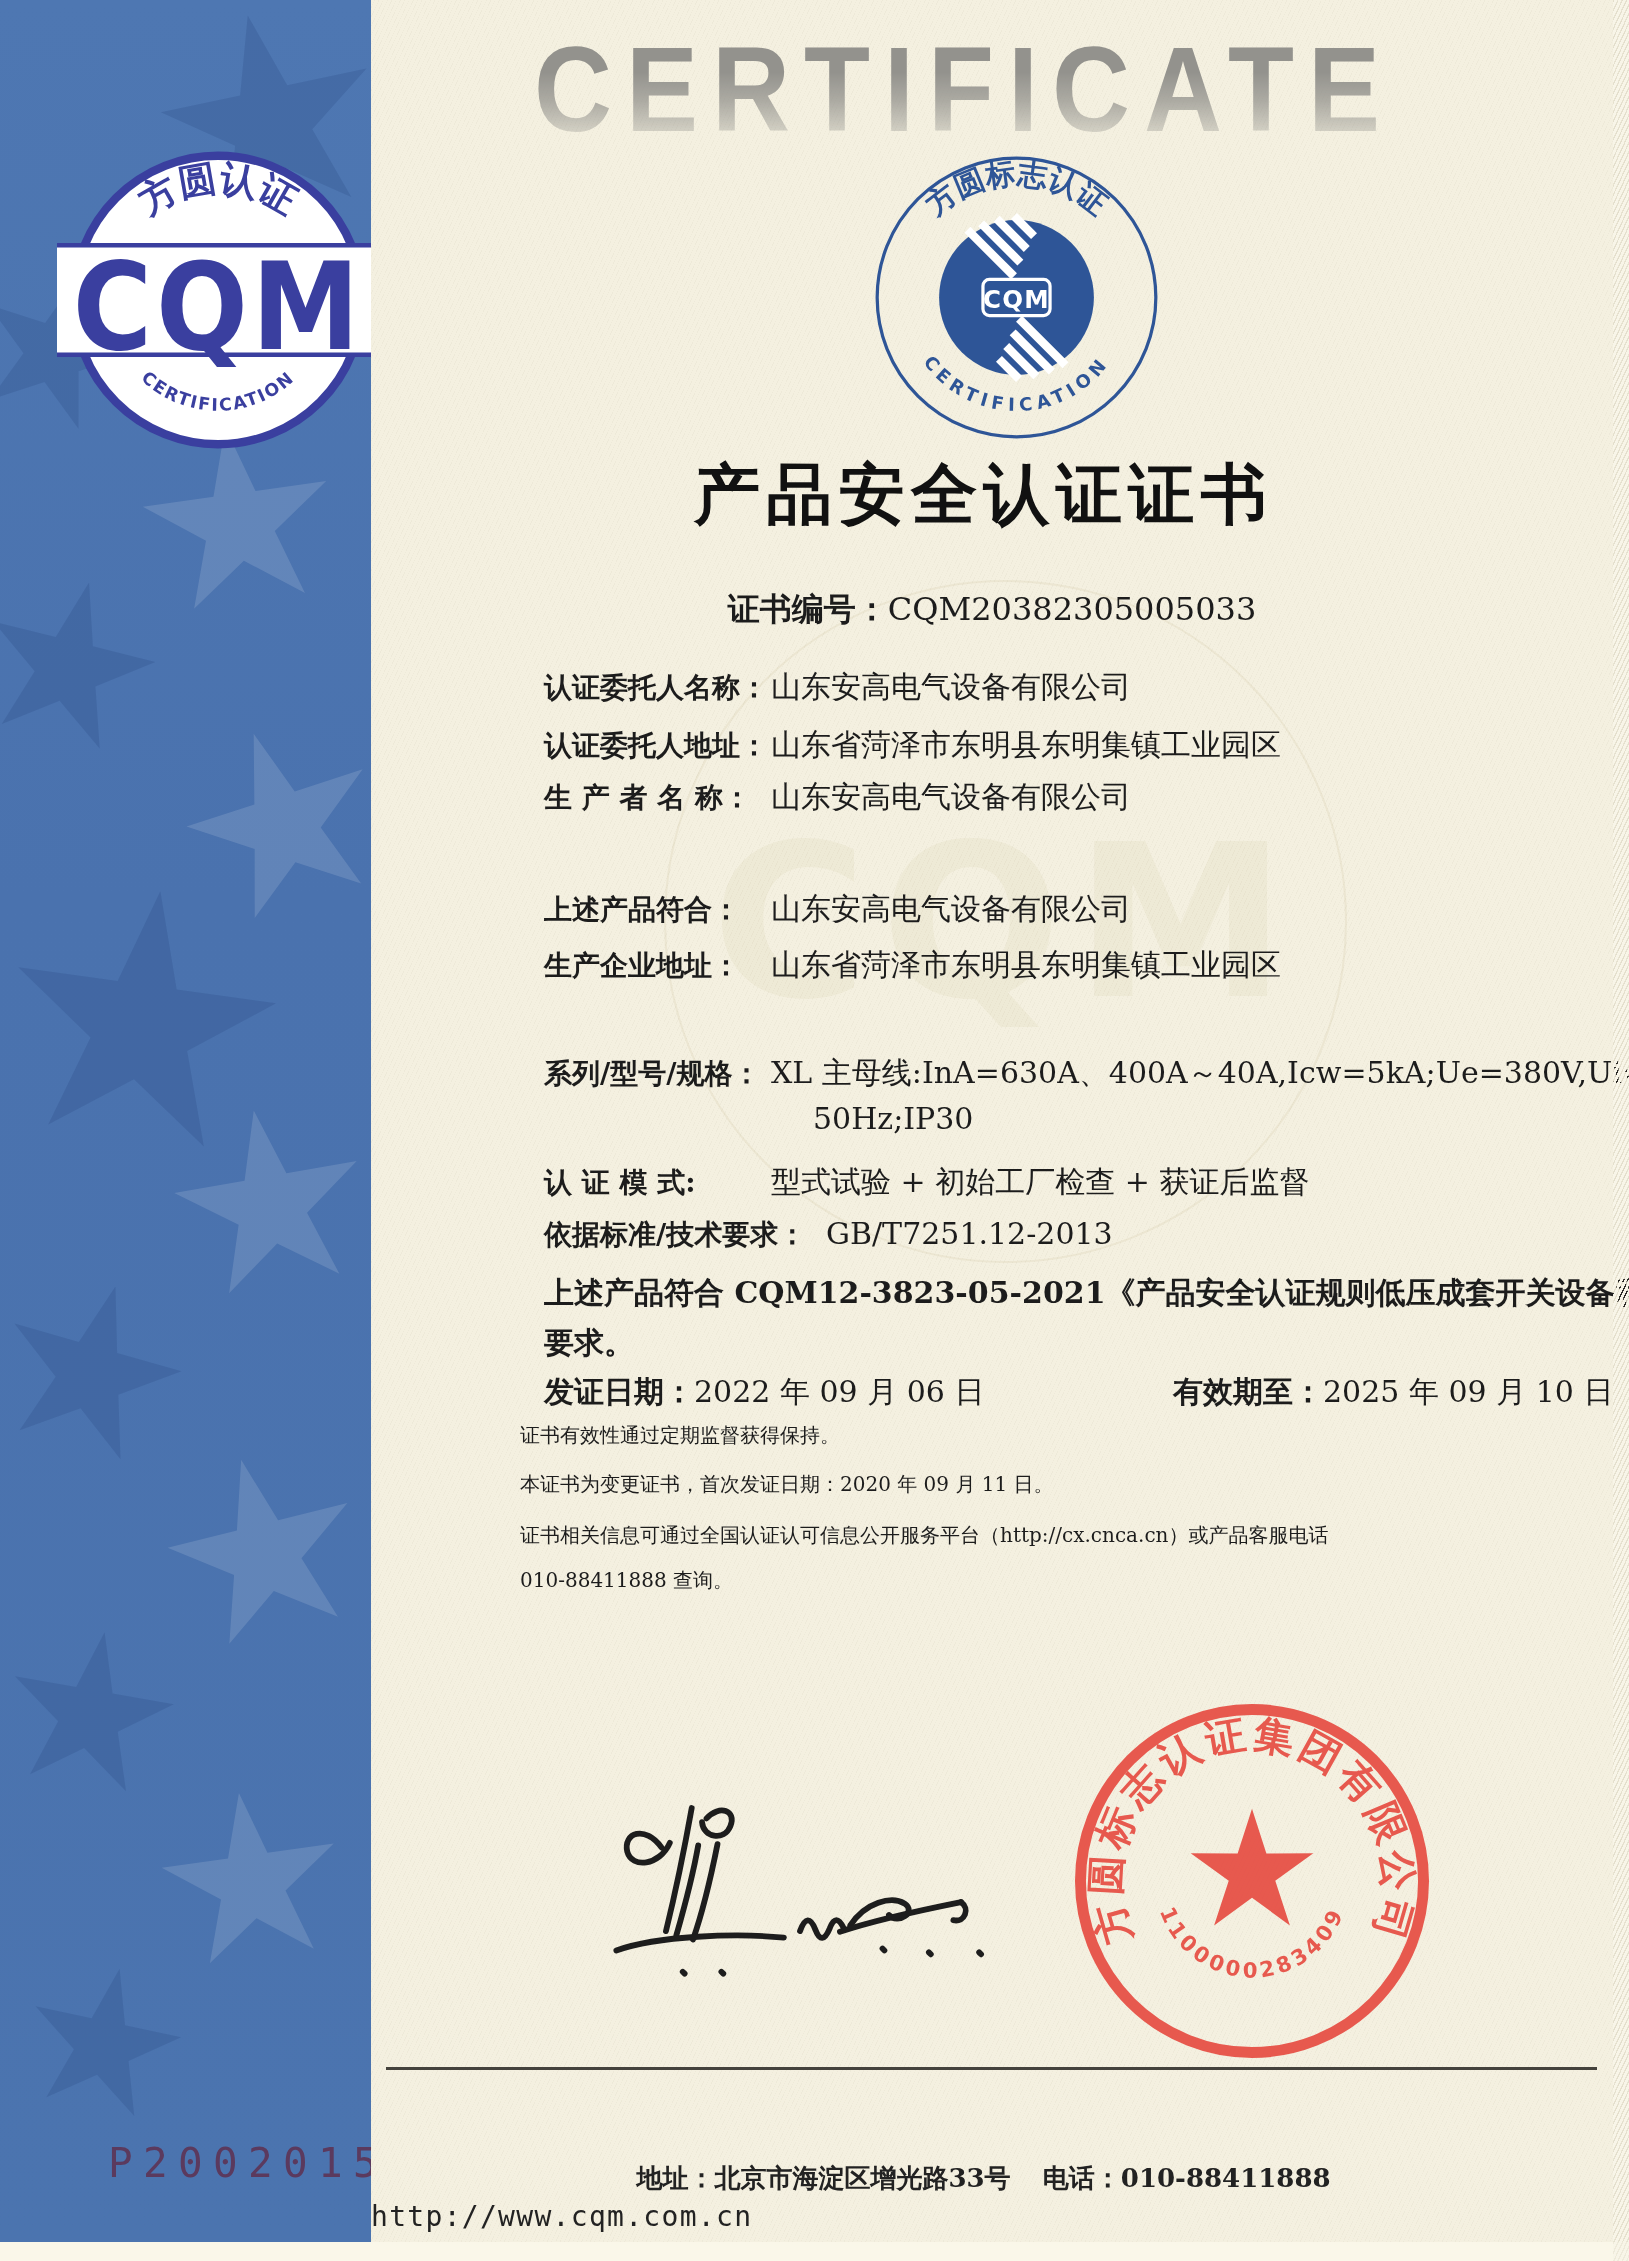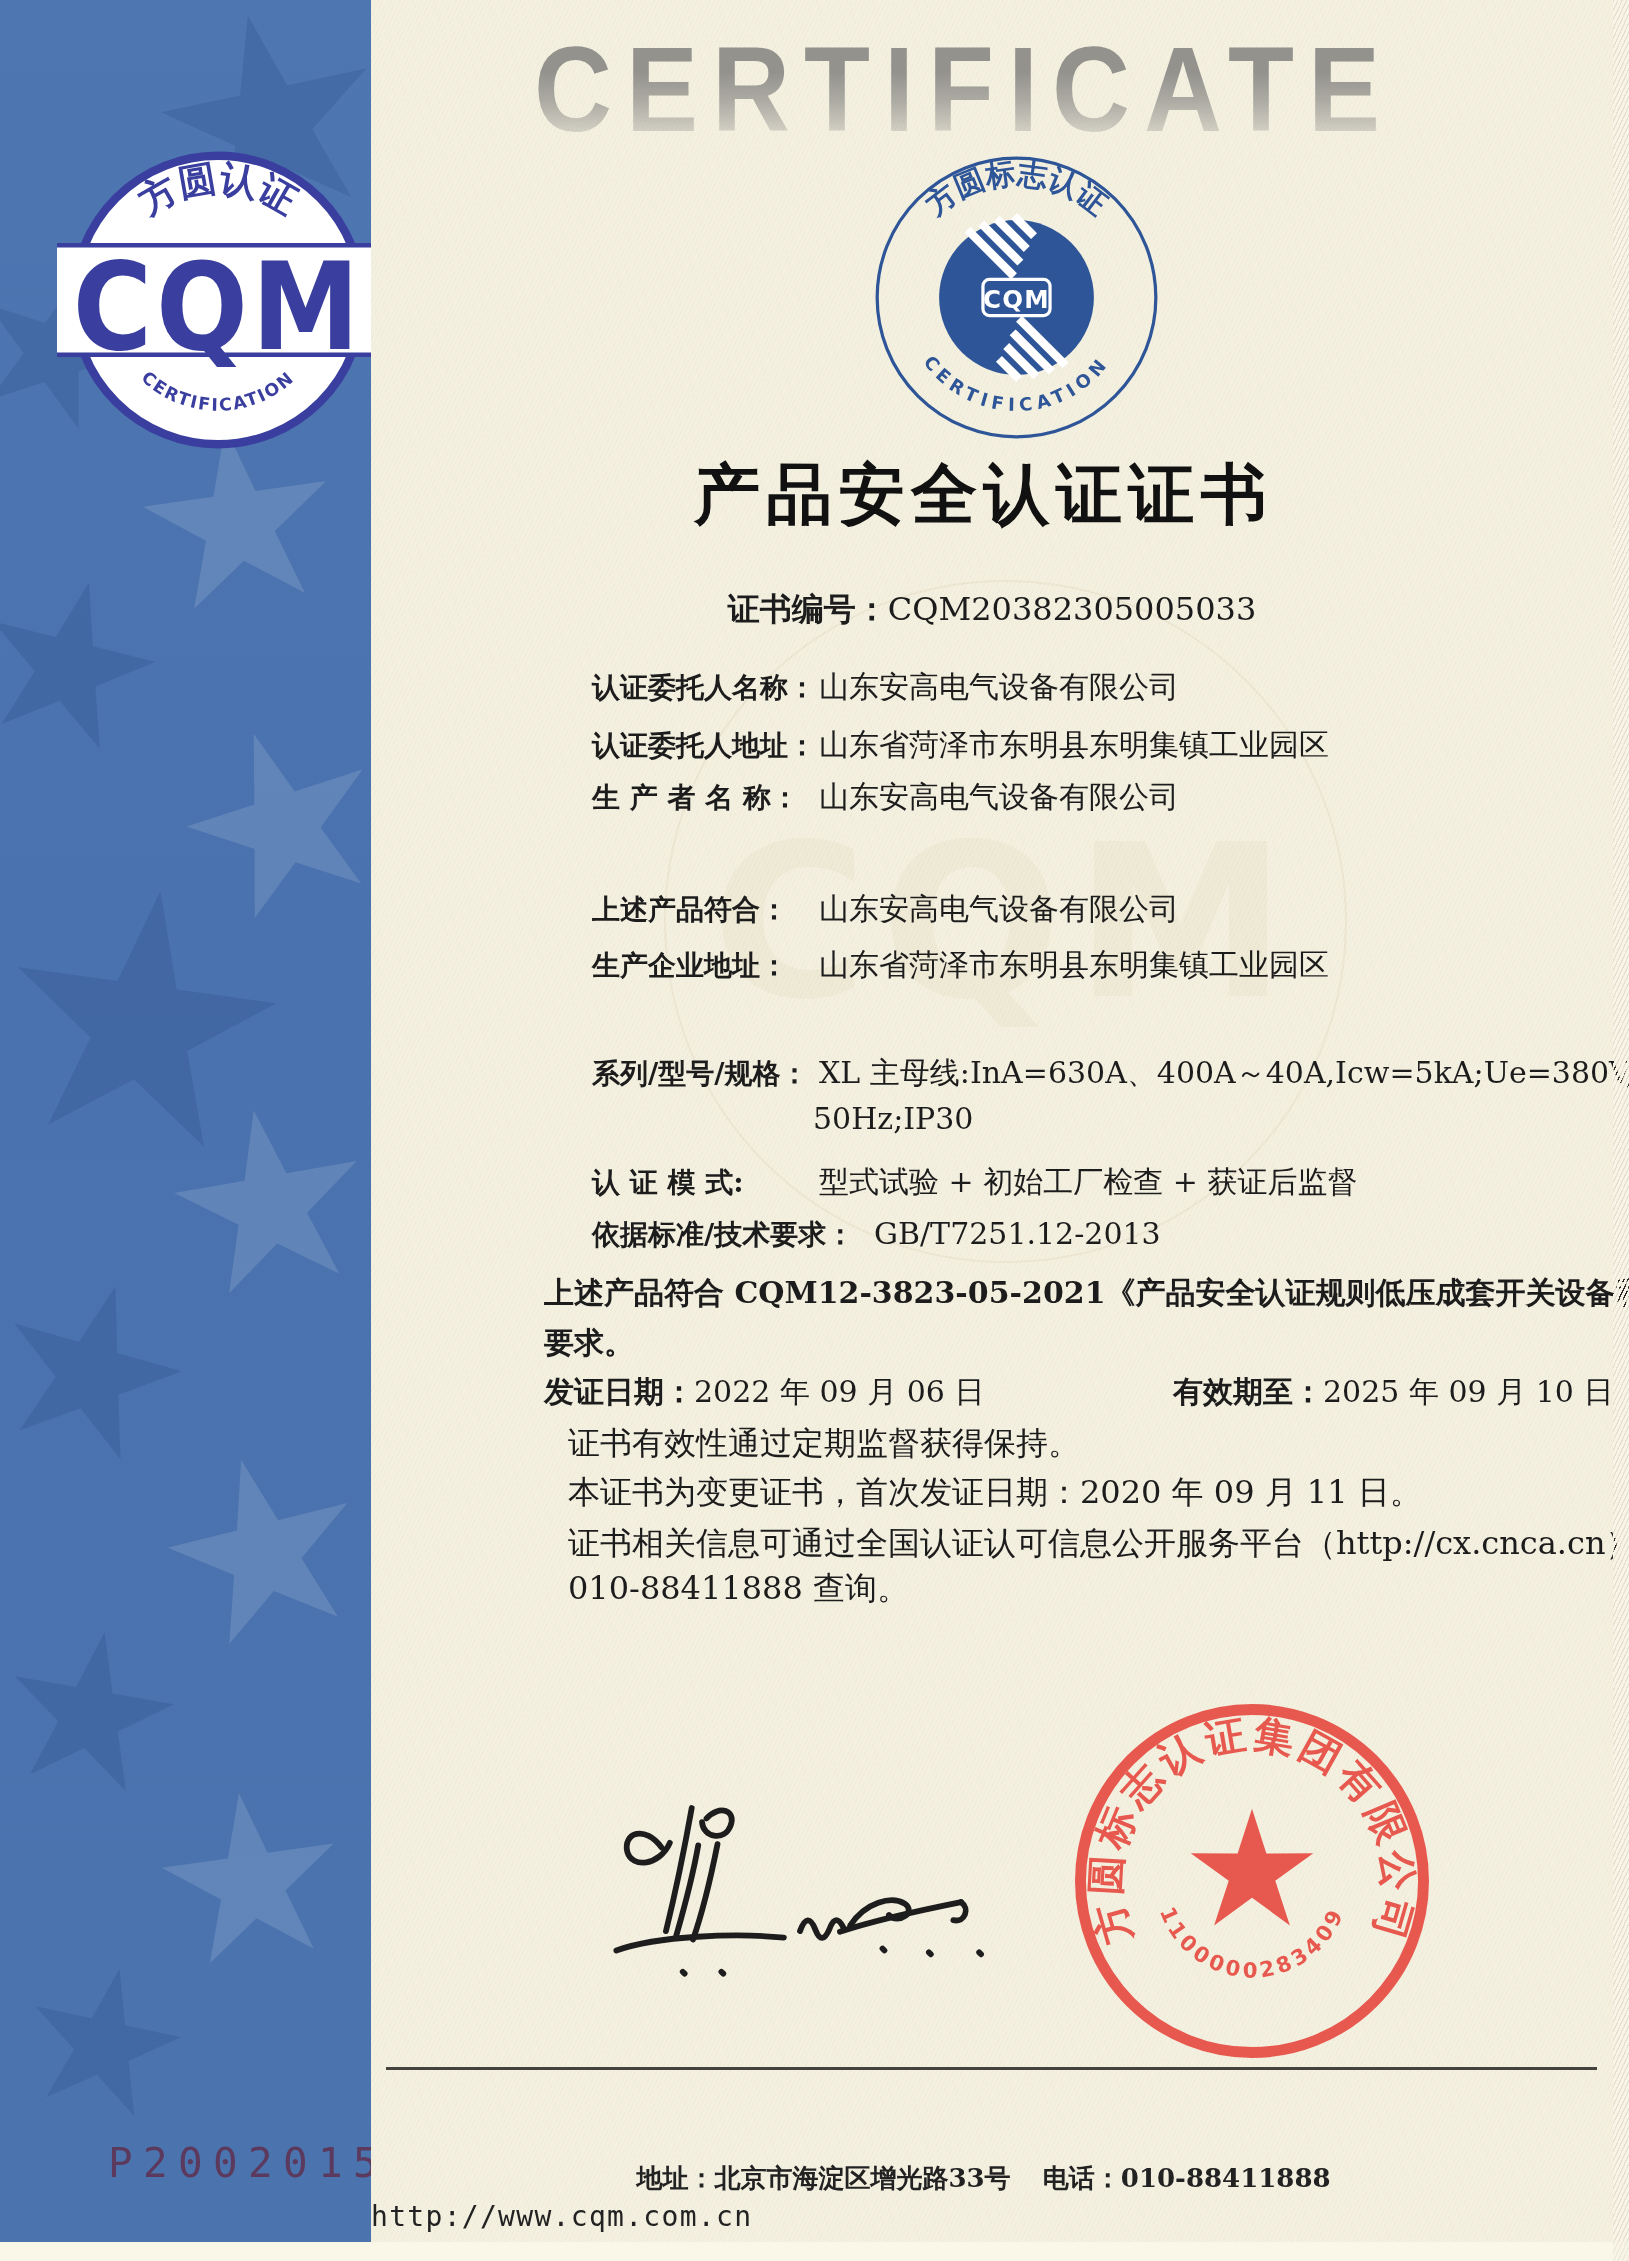--- a/index.html
+++ b/index.html
@@ -58,27 +58,27 @@
     font-size:66px; font-weight:bold; letter-spacing:6.4px; color:#111;
   }
   .certno {
     position:absolute; left:371px; top:588px; width:1225px; text-align:center;
     font-size:32px;
   }
   .certno .lab { font-weight:bold;margin-left:17px; }
 
   
   .row { position:absolute; left:544px; white-space:nowrap; font-size:30px; }
-  .lbl { display:inline-block; width:227px; font-weight:bold; font-size:28px;margin-left:48px; }
+  .lbl { display:inline-block; width:227px; font-weight:bold; font-size:28px; }
   .lbl.wide { width:282px; }
   .val { font-size:30px; }
   .bold { font-weight:bold; }
   .cont { position:absolute; left:813px; font-size:30px; }
   .right-col { position:absolute; left:1173px; font-size:30px; white-space:nowrap; }
-  .plain { position:absolute; left:568px; font-size:32px; white-space:nowrap;text-align:center; }
+  .plain { position:absolute; left:520px; font-size:20px; white-space:nowrap;text-align:center; }
 
   
   .divider { position:absolute; left:386px; top:2067px; width:1211px; height:2.6px; background:#44423c; }
   .footer-org {
     position:absolute; left:371px; top:2084px; width:1225px; text-align:center;
     font-family:"DejaVu Sans", sans-serif;
     font-size:59px; font-weight:bold; letter-spacing:17px; color:#111;
   }
   .footer-addr {
     position:absolute; left:371px; top:2161px; width:1225px; text-align:center;

